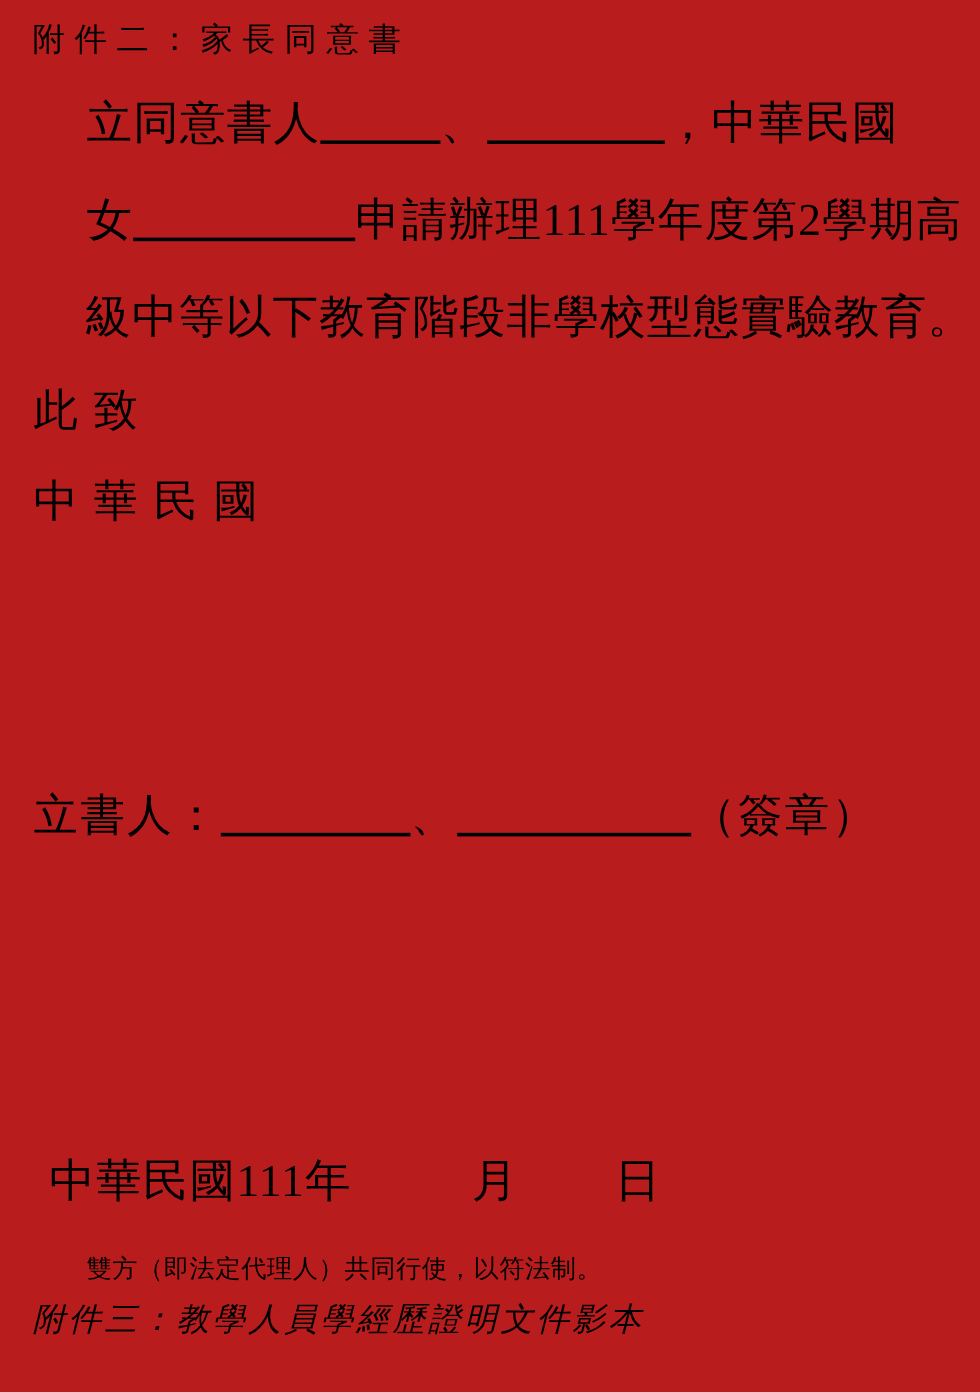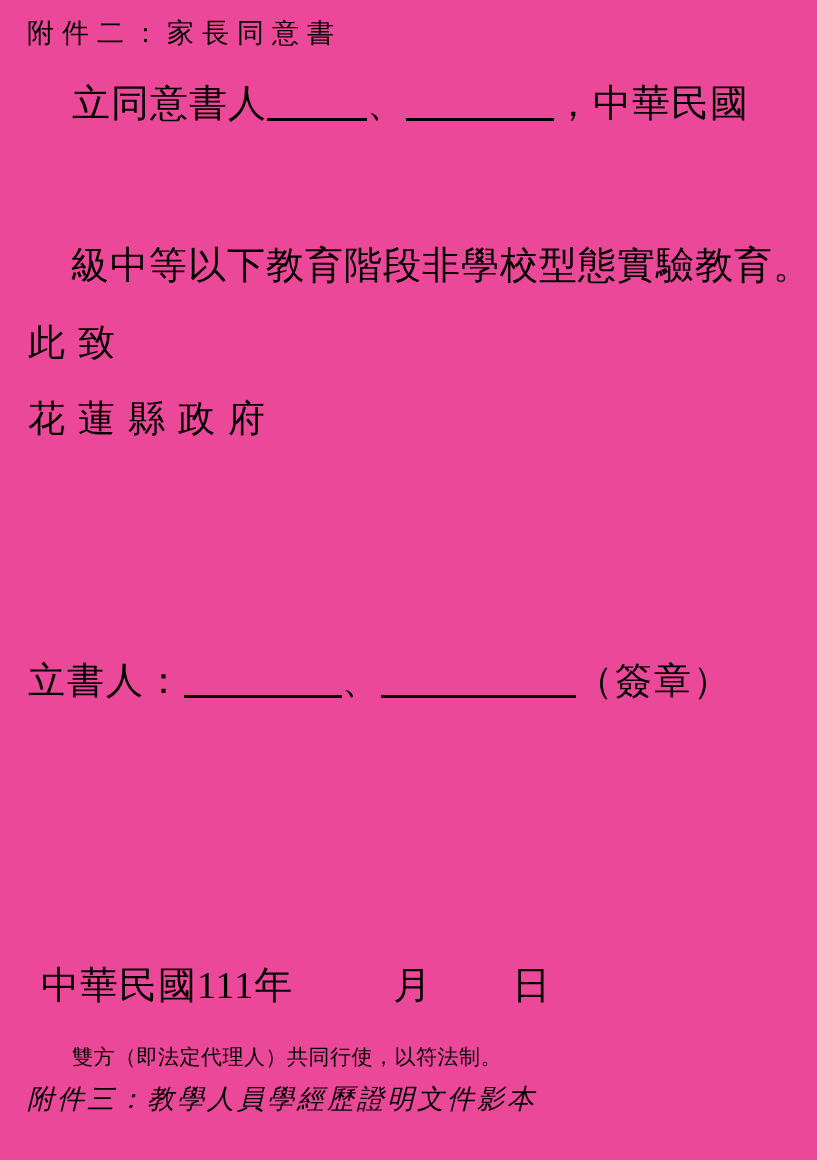--- a/index.html
+++ b/index.html
@@ -4,21 +4,21 @@
 <style>
   html, body {
     margin: 0;
     padding: 0;
     background: #ffffff;
   }
   .page {
     position: relative;
     width: 817px;
     height: 1160px;
-    background: #ec4899;
+    background: #b91c1c;
     color: #000000;
     font-family: "Liberation Serif", "DejaVu Serif", serif;
     overflow: hidden;
   }
   .line {
     position: absolute;
     white-space: nowrap;
     line-height: 1.15;
   }
   
@@ -101,26 +101,29 @@
 <body>
 
 <div class="page">
 
   <div class="line h-attach2">附件二：家長同意書</div>
 
   <div class="line body-text p-line1">
     <span>立同意書人</span><span class="blank blank-consenter-1"></span><span>、</span><span class="blank blank-consenter-2"></span><span>，中華民國</span>
   </div>
 
+  <div class="line body-text p-line2">
+    <span>女</span><span class="blank blank-child-name"></span><span>申請辦理111學年度第2學期高</span>
+  </div>
 
   <div class="line body-text p-line3">級中等以下教育階段非學校型態實驗教育。</div>
 
   <div class="line cizhi">此致</div>
 
-  <div class="line addressee">花蓮縣政府</div>
+  <div class="line addressee">中華民國</div>
 
   <div class="line signer">
     <span>立書人：</span><span class="blank blank-signer-1"></span><span>、</span><span class="blank blank-signer-2"></span><span>（簽章）</span>
   </div>
 
   <div class="line date">
     <span>中華民國111年</span><span class="gap gap-month"></span><span>月</span><span class="gap gap-day"></span><span>日</span>
   </div>
 
   <div class="line note-text note-l2">雙方（即法定代理人）共同行使，以符法制。</div>

